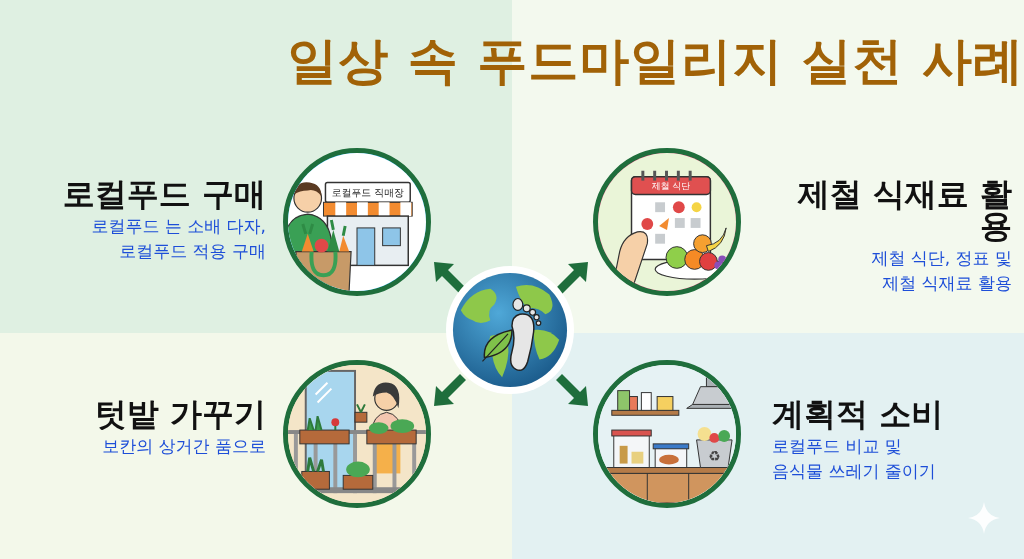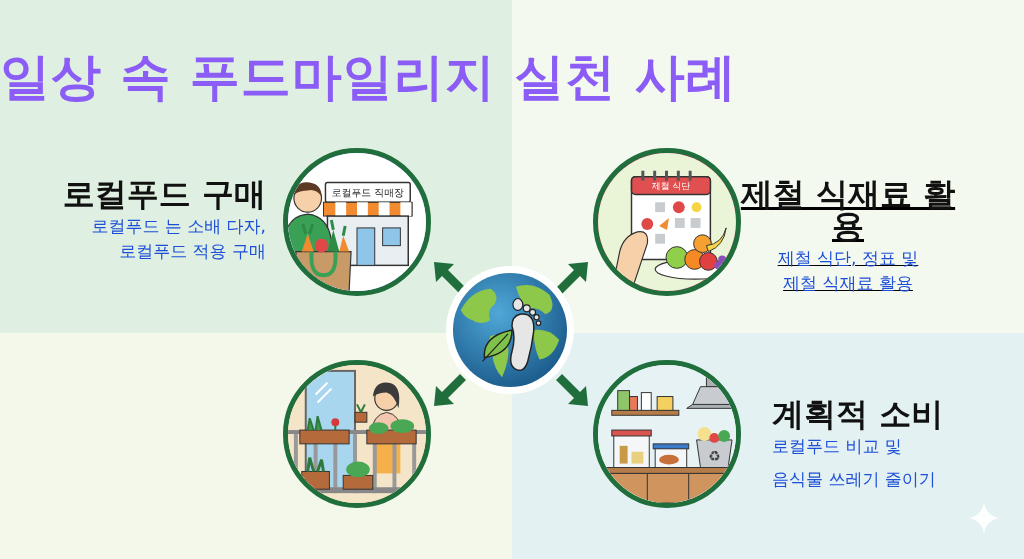--- a/index.html
+++ b/index.html
@@ -5,35 +5,35 @@
   * { box-sizing: border-box; margin: 0; padding: 0; }
   html, body { width: 1024px; height: 559px; overflow: hidden; }
   body { font-family: "DejaVu Sans", "Liberation Sans", sans-serif; position: relative; background: #f4f9ee; }
   .quad { position: absolute; }
   .q-tl { left: 0; top: 0; width: 512px; height: 333px; background: #dff0e2; }
   .q-tr { left: 512px; top: 0; width: 512px; height: 333px; background: #f3f9ee; }
   .q-bl { left: 0; top: 333px; width: 512px; height: 226px; background: #f3f8ea; }
   .q-br { left: 512px; top: 333px; width: 512px; height: 226px; background: #e3f1f2; }
 
   .title {
-    position: absolute; left: 0; top: 44px; width: 1024px; text-align: left;
-    font-size: 50px; font-weight: bold; color: #8b5cf6; letter-spacing: 1px;
+    position: absolute; left: 0; top: 28px; width: 1024px; text-align: right;
+    font-size: 50px; font-weight: bold; color: #a16207; letter-spacing: 1px;
   }
 
   .label-block { position: absolute; width: 240px; }
   .label-block .heading { font-size: 32px; font-weight: bold; color: #111; line-height: 32px; }
   .label-block .desc { font-size: 17px; color: #1d4ed8; line-height: 25px; margin-top: 4px; }
   .lb-tl { left: 30px; top: 178px; text-align: right; width: 236px; }
-  .lb-tr { left: 728px; top: 178px; text-align: center; text-decoration: underline; }
+  .lb-tr { left: 772px; top: 178px; text-align: right; }
   .lb-bl { left: 30px; top: 398px; text-align: right; width: 236px; }
   .lb-br { left: 772px; top: 398px; text-align: left; }
 
   .circle {
     position: absolute; width: 148px; height: 148px; border-radius: 50%;
-    border: 5px solid #1f6e3c; background: #c4b5fd; overflow: hidden;
+    border: 5px solid #1f6e3c; background: #0ea5e9; overflow: hidden;
   }
   .c-tl { left: 283px; top: 148px; }
   .c-tr { left: 593px; top: 148px; background: #be185d; }
   .c-bl { left: 283px; top: 360px; background: #f4e5c8; }
   .c-br { left: 593px; top: 360px; background: #e6f2f4; }
   .circle svg { width: 100%; height: 100%; display: block; }
 
   .globe-wrap { position: absolute; left: 446px; top: 266px; width: 128px; height: 128px; border-radius: 50%; background: #ffffff; padding: 5px; }
   .globe-wrap svg { width: 118px; height: 118px; display: block; }
 
@@ -63,26 +63,28 @@
   <div class="desc" style="margin-top:0">로컬푸드 적용 구매</div>
 </div>
 
 <div class="label-block lb-tr">
   <div class="heading">제철 식재료 활용</div>
   <div class="desc">제철 식단, 정표 및</div>
   <div class="desc" style="margin-top:0">제철 식재료 활용</div>
 </div>
 
 <div class="label-block lb-bl">
+  <div class="heading">텃밭 가꾸기</div>
+  <div class="desc">보칸의 상거간 품으로</div>
 </div>
 
 <div class="label-block lb-br">
   <div class="heading">계획적 소비</div>
   <div class="desc">로컬푸드 비교 및</div>
-  <div class="desc" style="margin-top:8px">음식물 쓰레기 줄이기</div>
+  <div class="desc" style="margin-top:0">음식물 쓰레기 줄이기</div>
 </div>
 
 <div class="circle c-tl">
   <svg viewBox="0 0 140 140">
     <rect x="0" y="0" width="140" height="140" fill="#ffffff"></rect>
 
     <rect x="38" y="30" width="86" height="20" rx="2" fill="#ffffff" stroke="#333" stroke-width="1.5"></rect>
     <text x="81" y="44" font-size="10" text-anchor="middle" fill="#222" font-family="DejaVu Sans, sans-serif">로컬푸드 직매장</text>
     <rect x="36" y="50" width="90" height="14" fill="#f28b30" stroke="#333" stroke-width="1"></rect>
     <rect x="48" y="50" width="11" height="14" fill="#ffffff"></rect>

